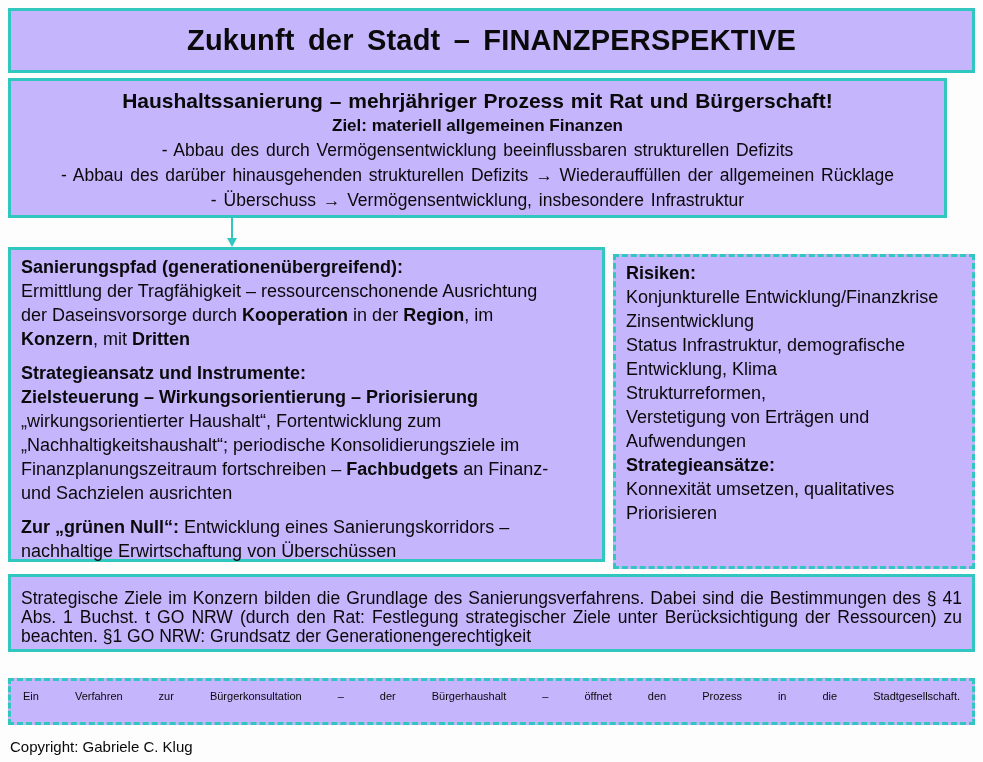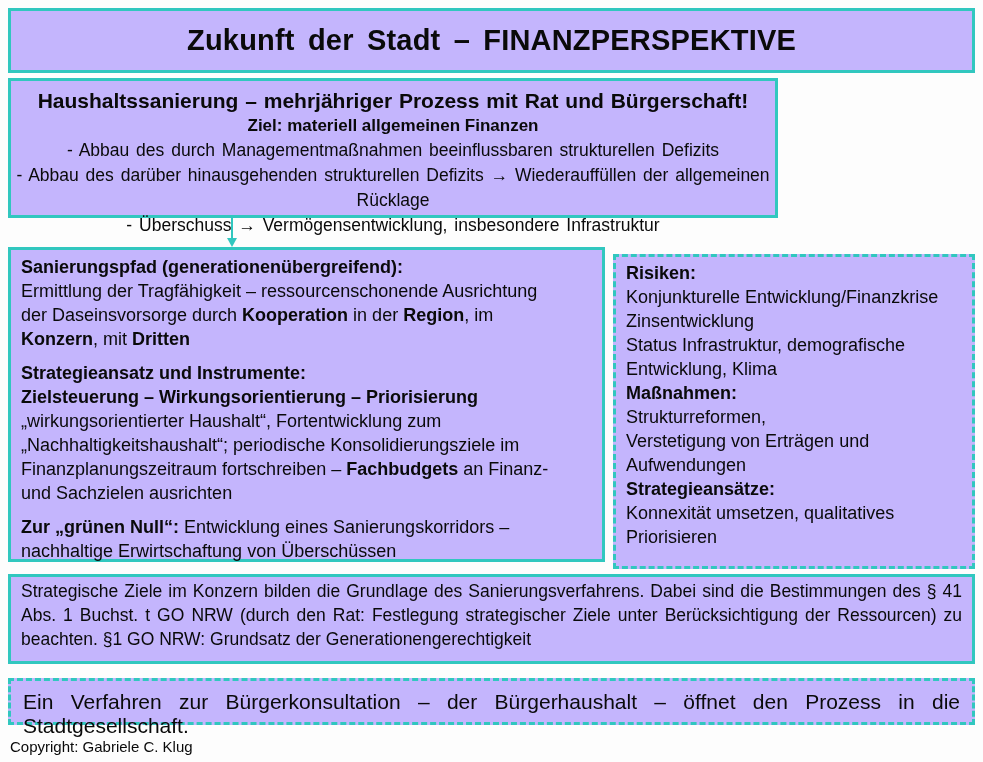--- a/index.html
+++ b/index.html
@@ -25,21 +25,21 @@
     left: 8px; top: 8px; width: 967px; height: 65px;
     display: flex; align-items: center; justify-content: center;
   }
   #title-box .title {
     font-size: 29px; font-weight: bold; word-spacing: 5px; letter-spacing: 0.2px;
     white-space: nowrap;
   }
 
   
   #process-box {
-    left: 8px; top: 78px; width: 770px; height: 140px;
+    left: 8px; top: 78px; width: 939px; height: 140px;
     text-align: center; padding-top: 7px; line-height: 25px;
   }
   #process-box .heading { font-size: 21px; font-weight: bold; word-spacing: 1px; }
   #process-box .subheading { font-size: 17px; font-weight: bold; }
   #process-box .bullets { font-size: 17.5px; word-spacing: 2px; }
 
   
   #flow-arrow {
     position: absolute; left: 224px; top: 218px; width: 16px; height: 29px;
     color: var(--accent);
@@ -56,51 +56,51 @@
     left: 613px; top: 254px; width: 362px; height: 315px;
     padding: 4px 6px 0 10px;
     font-size: 18px; line-height: 24px;
     overflow: hidden;
   }
   .line { min-height: 24px; }
   .line.blank { min-height: 10px; height: 10px; }
 
   
   #legal-box {
-    left: 8px; top: 574px; width: 967px; height: 90px;
-    padding: 2px 10px;
-    font-size: 17.5px; line-height: 24px;
+    left: 8px; top: 574px; width: 967px; height: 78px;
+    padding: 12px 10px;
+    font-size: 17.5px; line-height: 19px;
     text-align: justify;
   }
   
   #citizen-box {
     left: 8px; top: 678px; width: 967px; height: 47px;
     padding: 9px 12px 0 12px;
-    font-size: 21px;
+    font-size: 11px;
     text-align: justify; text-align-last: justify;
   }
 
   
   #copyright {
     position: absolute; left: 10px; top: 738px;
     font-size: 15px;
   }
 </style>
 </head>
 <body>
 
 <div class="box" id="title-box">
   <div class="title">Zukunft der Stadt – FINANZPERSPEKTIVE</div>
 </div>
 
 <div class="box" id="process-box">
   <div class="heading">Haushaltssanierung – mehrjähriger Prozess mit Rat und Bürgerschaft!</div>
   <div class="subheading">Ziel: materiell allgemeinen Finanzen</div>
   <div class="bullets">
-      <div>- Abbau des durch Managementmaßnahmen beeinflussbaren strukturellen Defizits</div>
+      <div>- Abbau des durch Vermögensentwicklung beeinflussbaren strukturellen Defizits</div>
       <div>- Abbau des darüber hinausgehenden strukturellen Defizits → Wiederauffüllen der allgemeinen Rücklage</div>
       <div>- Überschuss → Vermögensentwicklung, insbesondere Infrastruktur</div>
     </div>
 </div>
 
 <svg id="flow-arrow" viewBox="0 0 16 29" xmlns="http://www.w3.org/2000/svg">
   <line x1="8" y1="0" x2="8" y2="21" stroke="currentColor" stroke-width="2"></line>
   <polygon points="3,20 13,20 8,29" fill="currentColor"></polygon>
 </svg>
 
@@ -120,21 +120,20 @@
     <div class="line"><span class="b">Zur „grünen Null“:</span><span> Entwicklung eines Sanierungskorridors –</span></div>
     <div class="line"><span>nachhaltige Erwirtschaftung von Überschüssen</span></div>
   </div>
 
 <div class="box dashed" id="risiken-box">
     <div class="line"><span class="b">Risiken:</span></div>
     <div class="line"><span>Konjunkturelle Entwicklung/Finanzkrise</span></div>
     <div class="line"><span>Zinsentwicklung</span></div>
     <div class="line"><span>Status Infrastruktur, demografische</span></div>
     <div class="line"><span>Entwicklung, Klima</span></div>
-    <div class="line"><span class="b">Maßnahmen:</span></div>
     <div class="line"><span>Strukturreformen,</span></div>
     <div class="line"><span>Verstetigung von Erträgen und</span></div>
     <div class="line"><span>Aufwendungen</span></div>
     <div class="line"><span class="b">Strategieansätze:</span></div>
     <div class="line"><span>Konnexität umsetzen, qualitatives</span></div>
     <div class="line"><span>Priorisieren</span></div>
   </div>
 
 <div class="box" id="legal-box">
   <span>Strategische Ziele im Konzern bilden die Grundlage des Sanierungsverfahrens. Dabei sind die Bestimmungen des § 41 Abs. 1 Buchst. t GO NRW (durch den Rat: Festlegung strategischer Ziele unter Berücksichtigung der Ressourcen) zu beachten. §1 GO NRW: Grundsatz der Generationengerechtigkeit</span>

